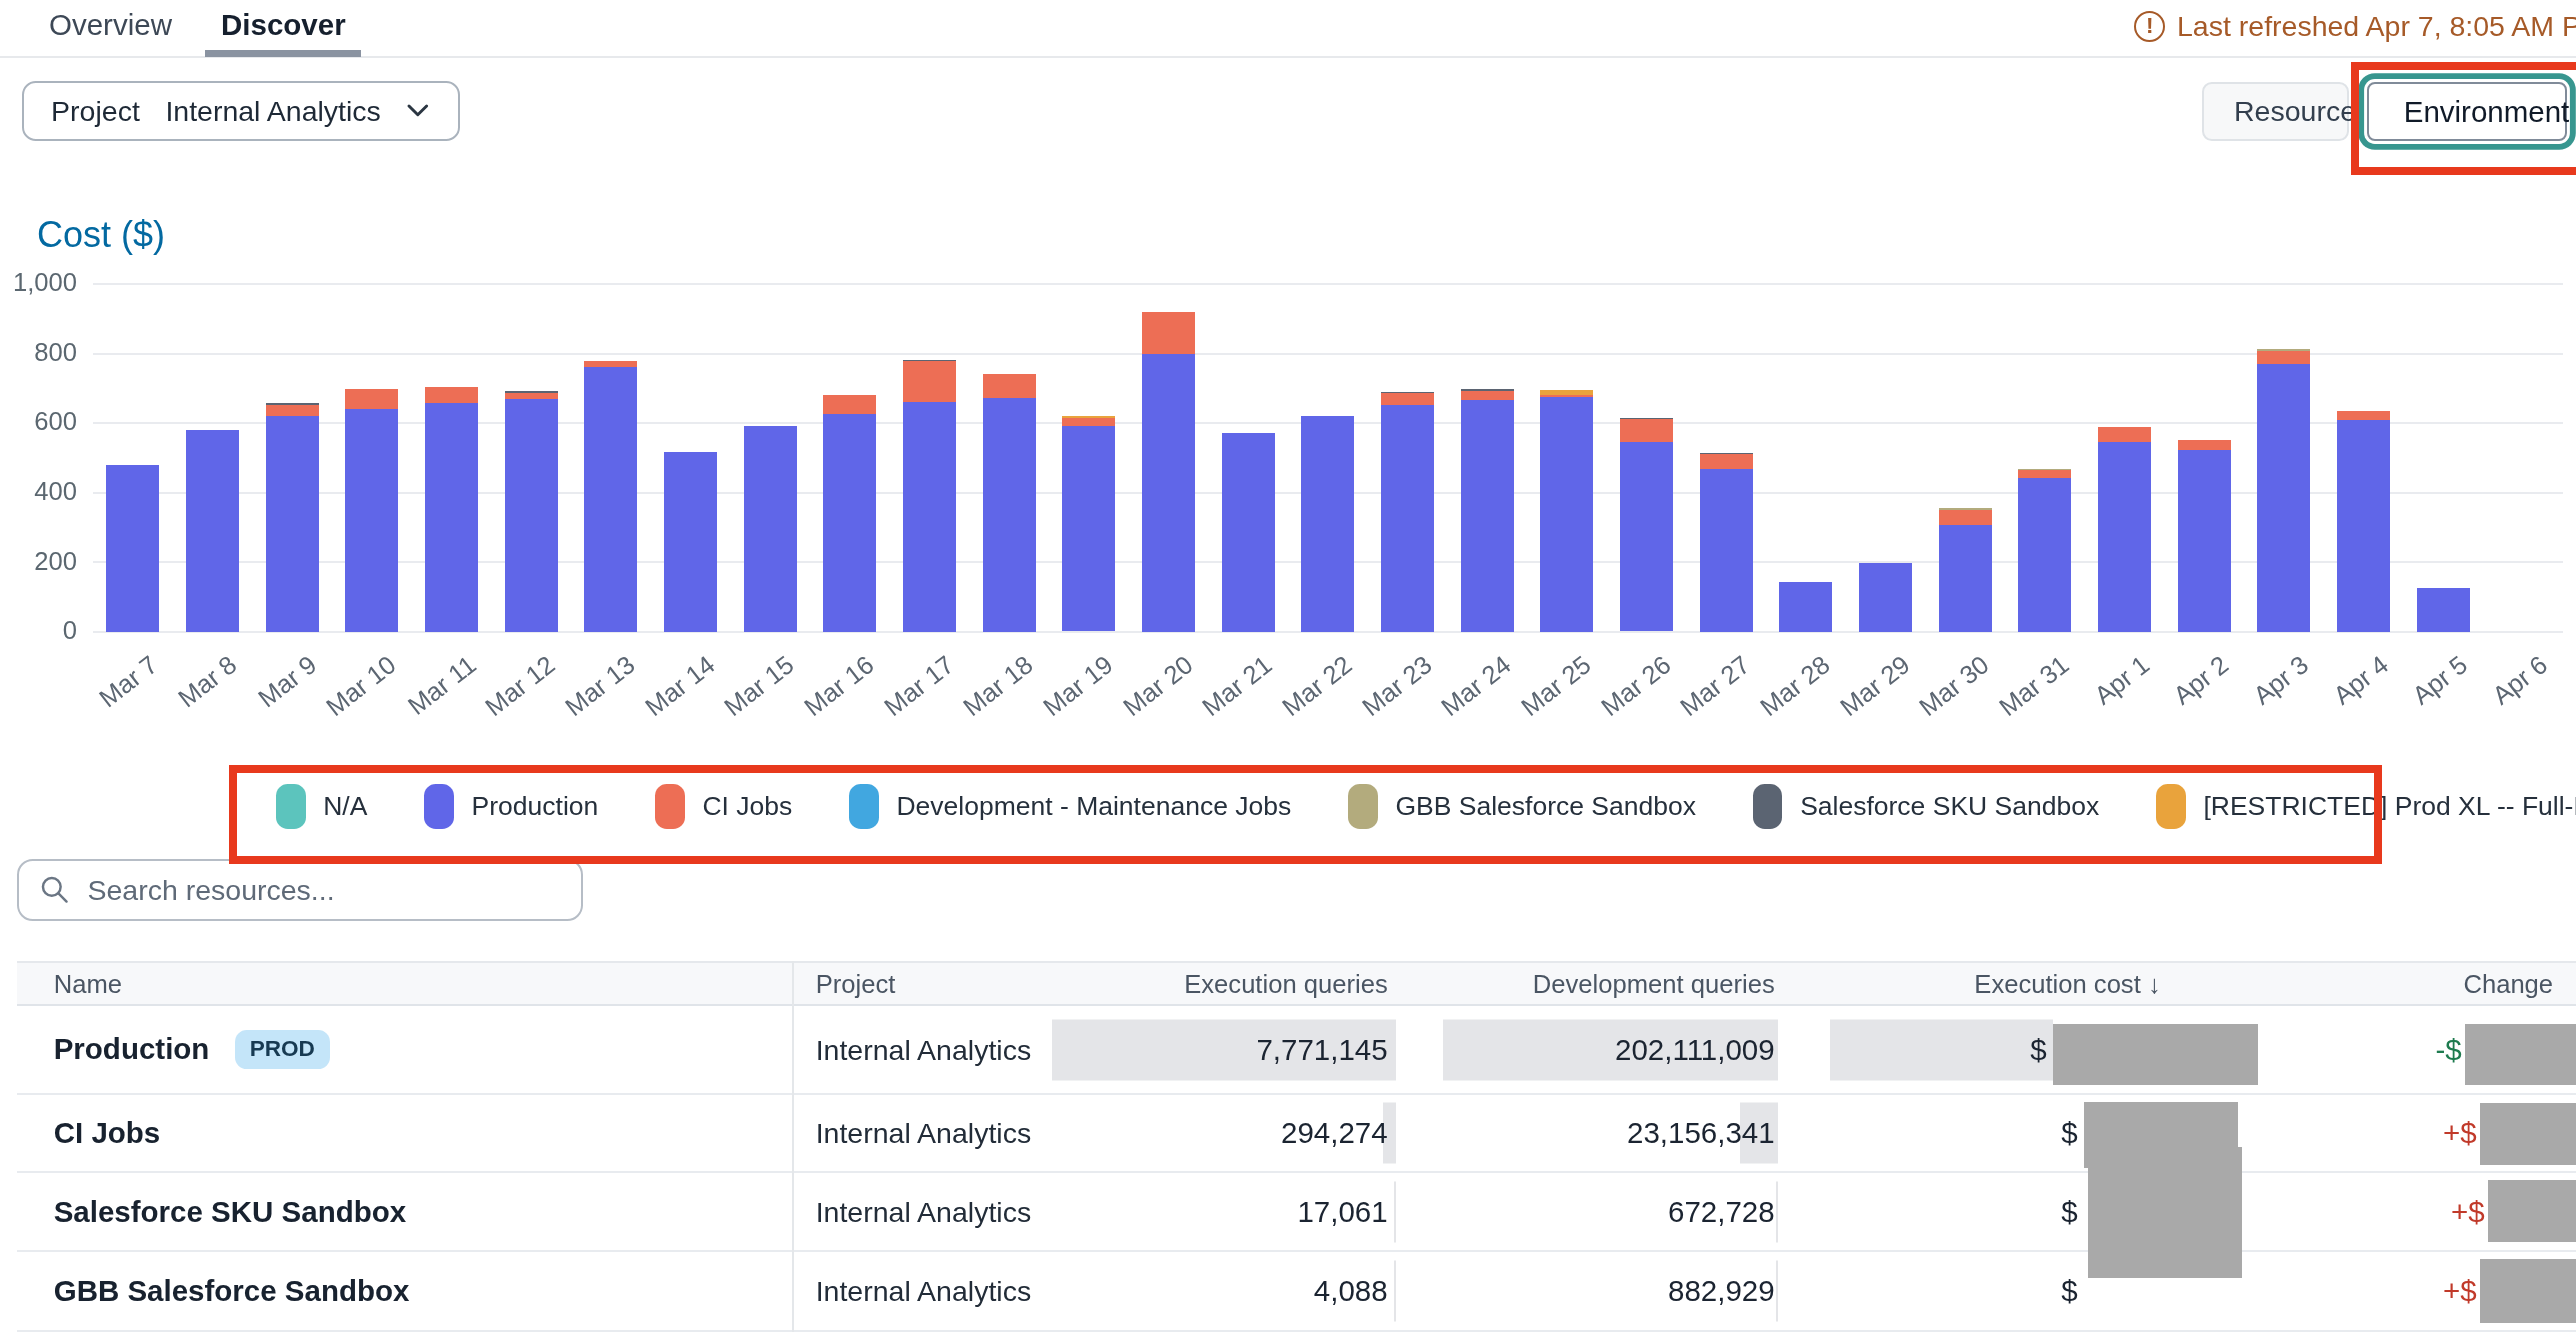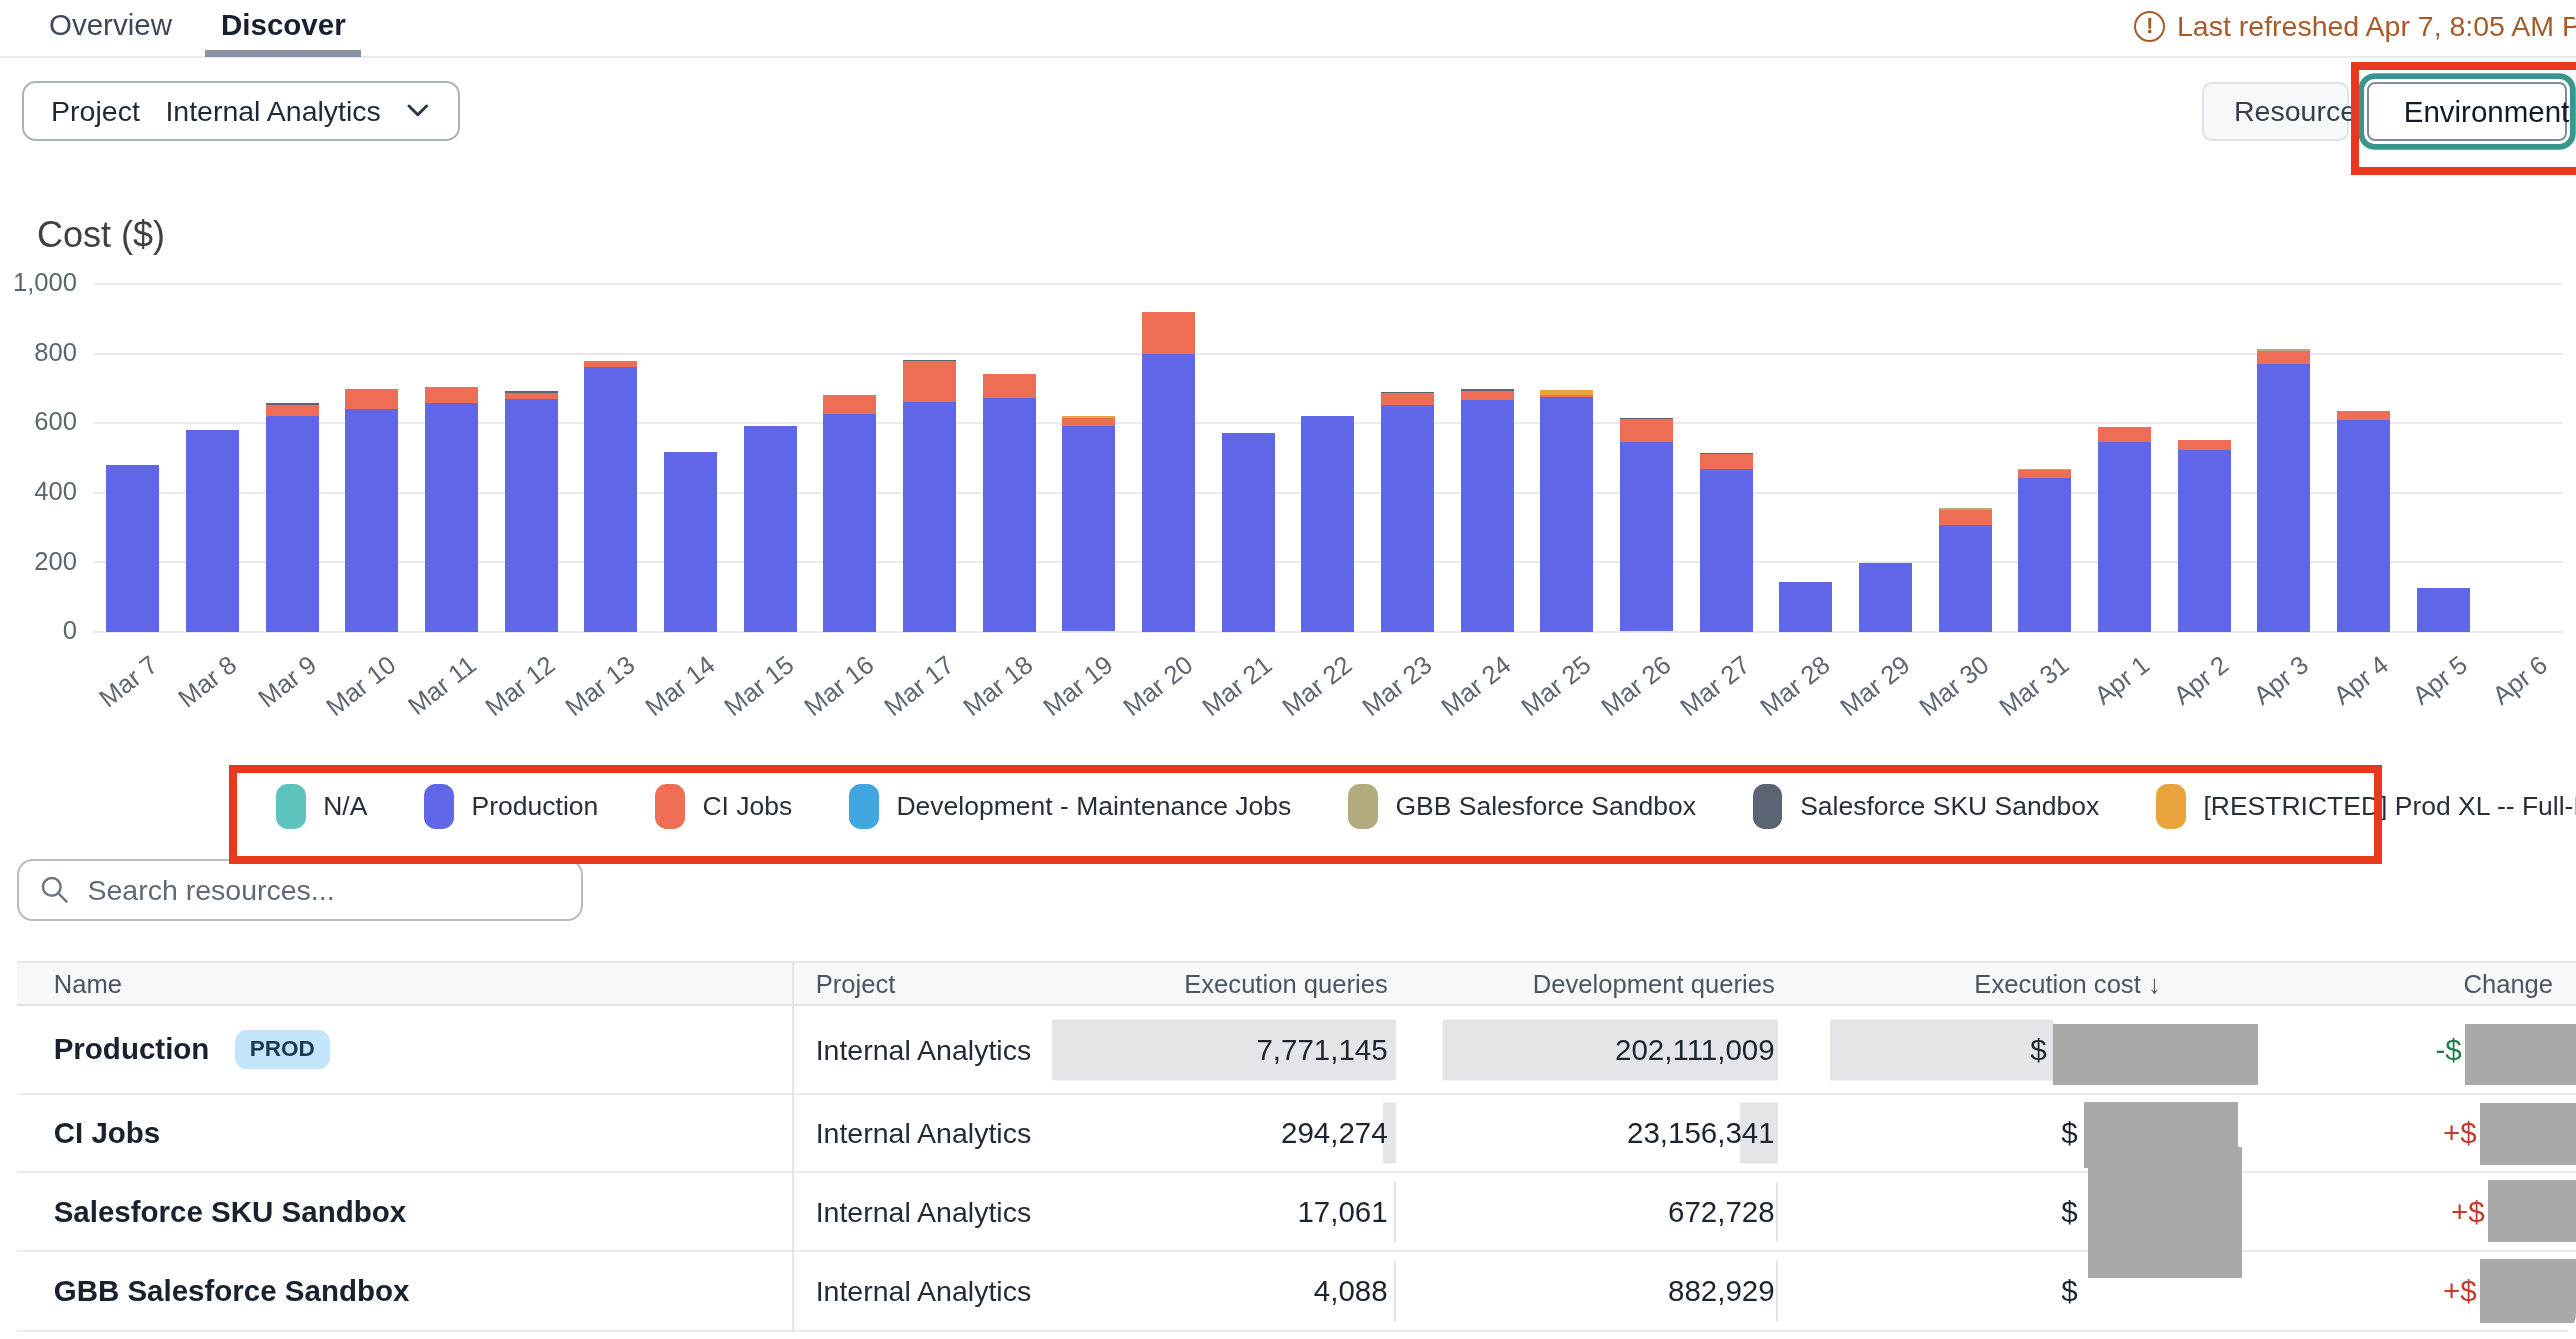--- a/index.html
+++ b/index.html
@@ -1,37 +1,37 @@
 <!DOCTYPE html>
 <html><head>
 <meta charset="utf-8">
 <style>
   html,body{margin:0;padding:0;background:#fff;}
   #page{position:relative;width:2576px;height:1339px;background:#fff;overflow:hidden;
-        font-family:"Liberation Sans","DejaVu Sans",sans-serif;color:#1b2431;border-radius:26px;}
+        font-family:"Liberation Sans","DejaVu Sans",sans-serif;color:#1b2431;}
   
   .topbar{position:absolute;left:0;top:0;width:2576px;height:56px;border-bottom:2px solid #e7e9ec;background:#fff;}
   .tab{position:absolute;top:7.9px;font-size:29.5px;color:#3d4856;cursor:pointer;}
   .tab.overview{left:49px;}
   .tab.discover{left:221px;font-weight:bold;color:#16202e;}
   .tab.discover::after{content:"";position:absolute;left:-15.7px;right:-15.7px;bottom:-14.7px;height:6.9px;background:#8a93a1;}
   .refresh{position:absolute;top:9.8px;right:-25.6px;display:flex;align-items:center;gap:11.8px;color:#a65a28;font-size:28.5px;white-space:nowrap;}
   .warn-ic{display:inline-flex;align-items:center;justify-content:center;width:31px;height:31px;border:2.9px solid #a65a28;border-radius:50%;font-size:22.6px;font-weight:bold;box-sizing:border-box;}
   
   .proj-pill{position:absolute;left:21.6px;top:81px;height:60px;border:2px solid #aab3bd;border-radius:13.8px;display:flex;align-items:center;padding:0 27.5px;gap:25.6px;box-sizing:border-box;background:#fff;cursor:pointer;}
   .proj-pill .lab{font-size:28.5px;color:#1e2936;}
   .seg-btn{position:absolute;top:82px;height:59px;display:flex;align-items:center;justify-content:center;font-size:28.5px;box-sizing:border-box;cursor:pointer;padding-left:39px;}
   .btn-resource{left:2202px;width:147px;background:#f7f8f9;border:2px solid #dfe3e7;border-radius:9.8px;color:#333f4e;}
   .btn-environment{left:2367px;width:200px;background:#fff;border:2px solid #808b99;border-radius:7.9px;color:#101a28;font-size:29.5px;
      box-shadow:0 0 0 2.9px #fff,0 0 0 8.8px #37968f;}
   .anno-box{position:absolute;border:8.8px solid #e8391d;pointer-events:none;z-index:50;}
   #anno-env{left:2351px;top:62px;width:256px;height:97px;}
   #anno-legend{left:229px;top:765px;width:2137px;height:83px;}
   
-  .chart-title{position:absolute;left:37px;top:214px;font-size:36px;color:#404040;}
+  .chart-title{position:absolute;left:37px;top:214px;font-size:36px;color:#0369a1;}
   #plot{position:absolute;left:93px;top:284px;width:2470px;height:348px;}
   .gridline{position:absolute;left:0;width:100%;height:2px;background:#e9ebef;} 
   .bar{position:absolute;bottom:0;display:flex;flex-direction:column;}
   .seg{width:100%;}
   .xlab{position:absolute;font-size:25.6px;color:#5c6672;white-space:nowrap;transform:rotate(-38deg);transform-origin:top right;}
   
   #legend{position:absolute;left:237px;top:773px;width:2122px;height:67px;display:flex;align-items:center;padding-left:39px;gap:57px;box-sizing:border-box;}
   .lg-item{display:flex;align-items:center;gap:17.7px;white-space:nowrap;}
   .lg-swatch{width:29.5px;height:45px;border-radius:11.8px;}
   .lg-label{font-size:26.5px;color:#26303c;}

